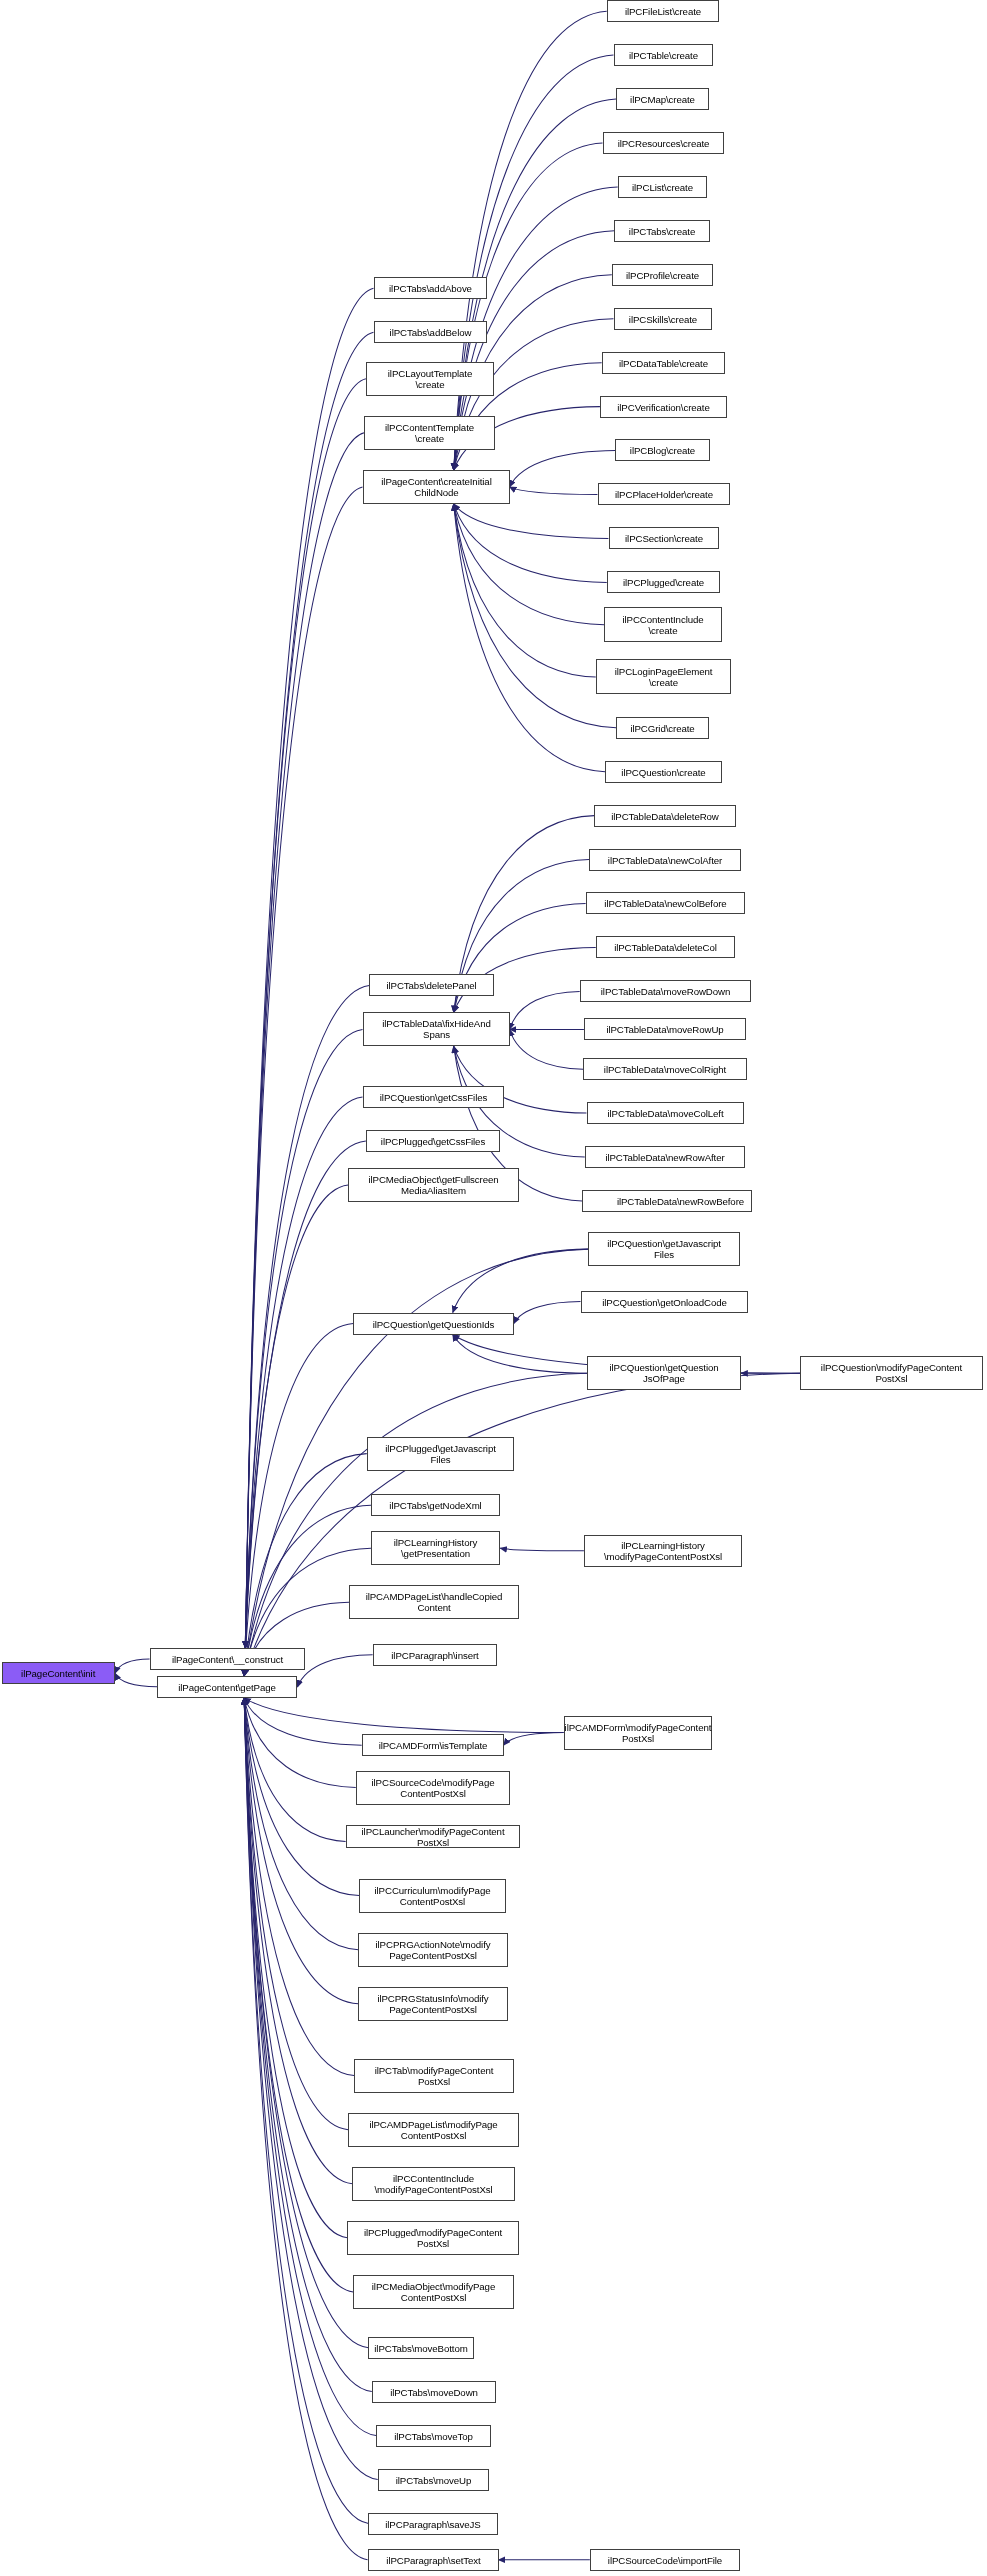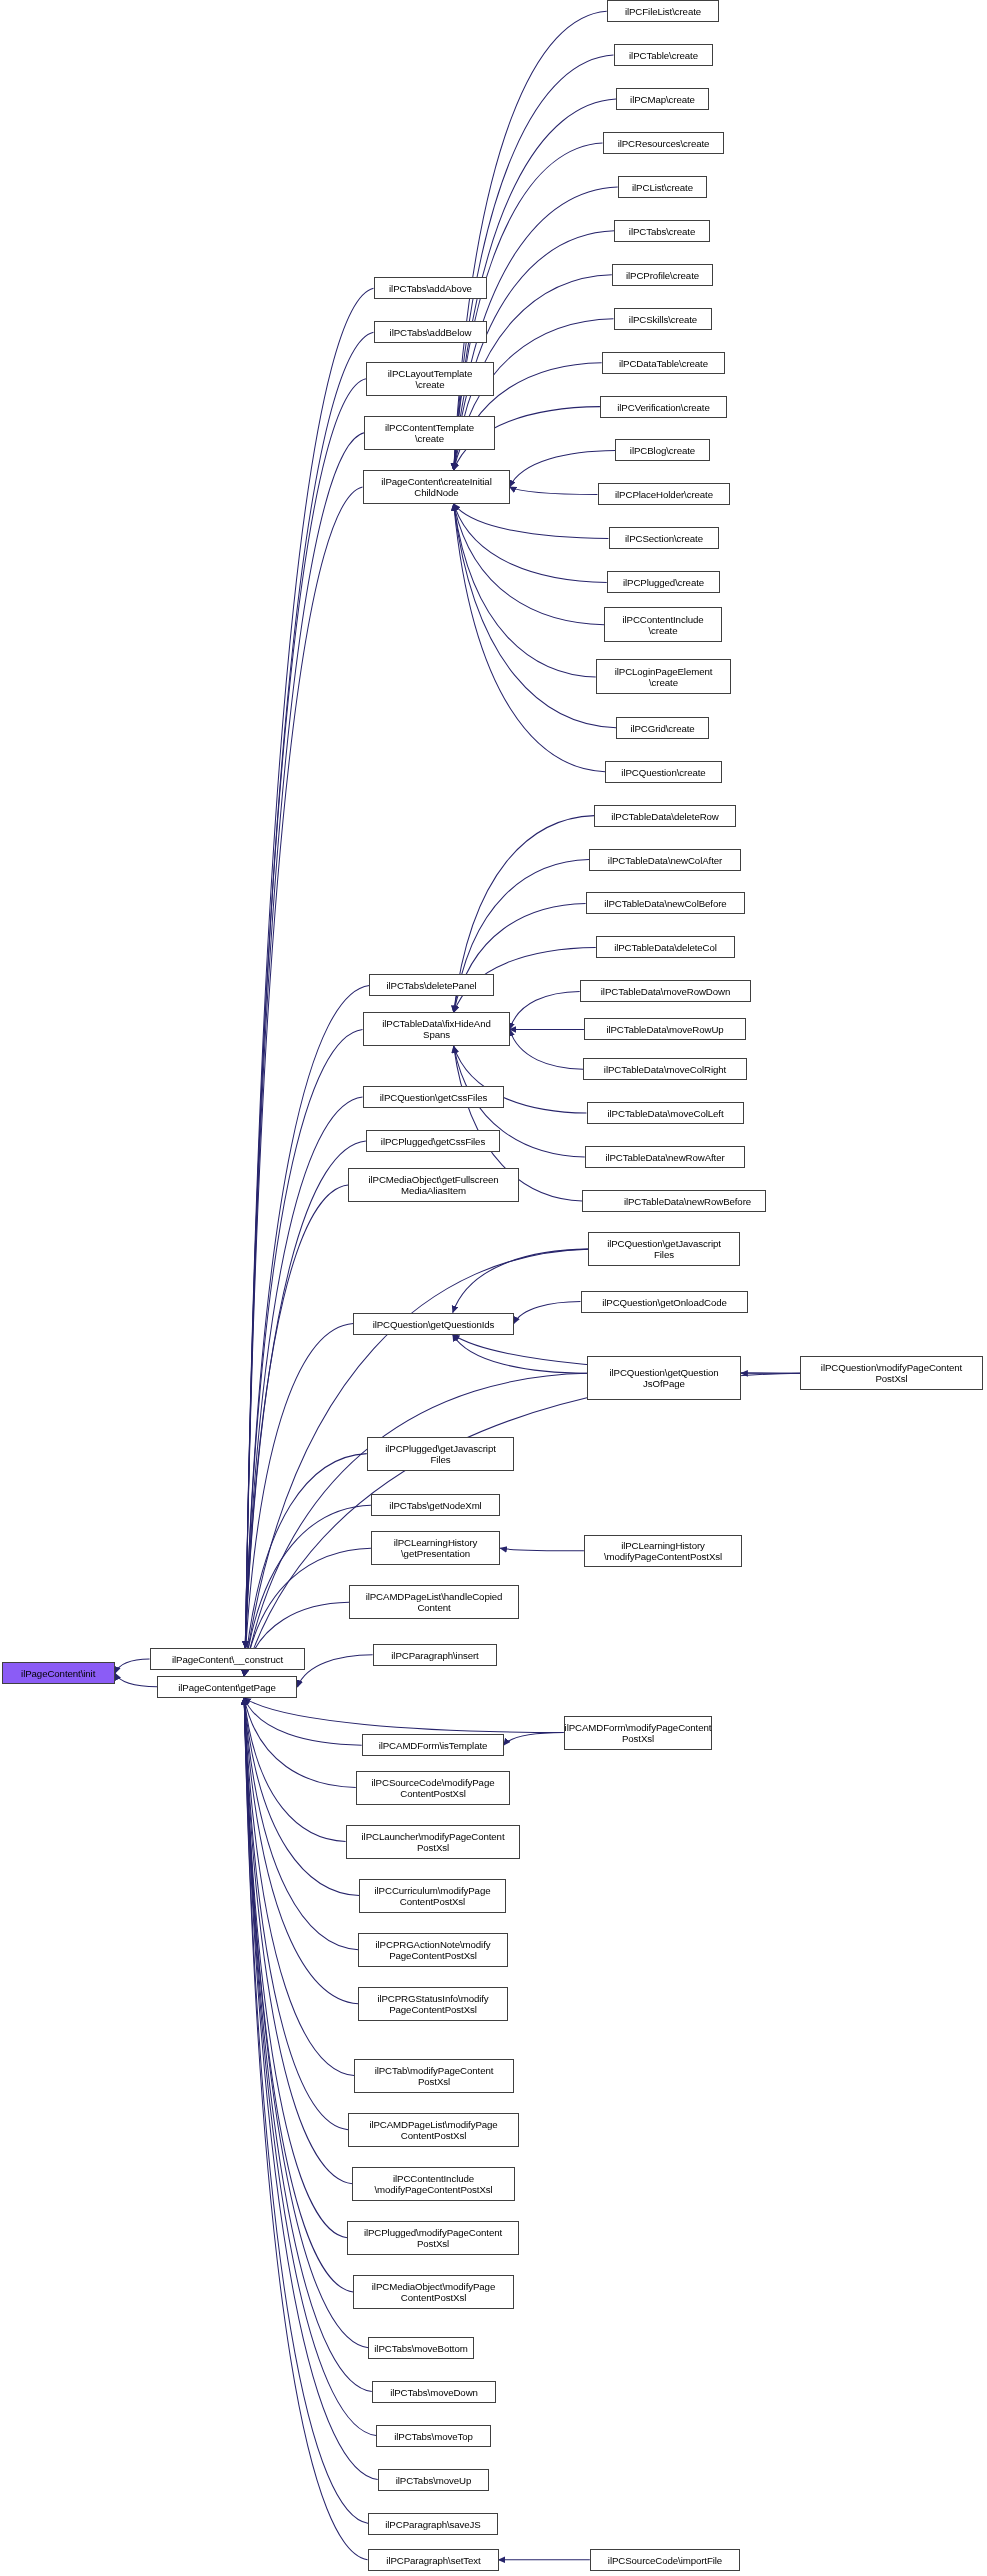--- a/index.html
+++ b/index.html
@@ -151,45 +151,45 @@
 MediaAliasItem</div>
       <div class="node" style="left: 594px; top: 805px; width: 142px; height: 22px;">ilPCTableData\deleteRow</div>
       <div class="node" style="left: 589px; top: 849px; width: 152px; height: 22px;">ilPCTableData\newColAfter</div>
       <div class="node" style="left: 586px; top: 892px; width: 159px; height: 22px;">ilPCTableData\newColBefore</div>
       <div class="node" style="left: 596px; top: 936px; width: 139px; height: 22px;">ilPCTableData\deleteCol</div>
       <div class="node" style="left: 580px; top: 980px; width: 171px; height: 22px;">ilPCTableData\moveRowDown</div>
       <div class="node" style="left: 584px; top: 1018px; width: 162px; height: 22px;">ilPCTableData\moveRowUp</div>
       <div class="node" style="left: 583px; top: 1058px; width: 164px; height: 22px;">ilPCTableData\moveColRight</div>
       <div class="node" style="left: 587px; top: 1102px; width: 157px; height: 22px;">ilPCTableData\moveColLeft</div>
       <div class="node" style="left: 585px; top: 1146px; width: 160px; height: 22px;">ilPCTableData\newRowAfter</div>
-      <div class="node" style="left: 582px; top: 1190px; width: 184px; height: 22px; padding-left: 27px;">ilPCTableData\newRowBefore</div>
+      <div class="node" style="left: 582px; top: 1190px; width: 170px; height: 22px; padding-left: 27px;">ilPCTableData\newRowBefore</div>
       <div class="node" style="left: 588px; top: 1232px; width: 152px; height: 34px;">ilPCQuestion\getJavascript
 Files</div>
       <div class="node" style="left: 581px; top: 1291px; width: 167px; height: 22px;">ilPCQuestion\getOnloadCode</div>
       <div class="node" style="left: 353px; top: 1313px; width: 161px; height: 22px;">ilPCQuestion\getQuestionIds</div>
-      <div class="node" style="left: 587px; top: 1356px; width: 154px; height: 44px;">ilPCQuestion\getQuestion
+      <div class="node" style="left: 587px; top: 1356px; width: 154px; height: 34px;">ilPCQuestion\getQuestion
 JsOfPage</div>
       <div class="node" style="left: 800px; top: 1356px; width: 183px; height: 34px;">ilPCQuestion\modifyPageContent
 PostXsl</div>
       <div class="node" style="left: 367px; top: 1437px; width: 147px; height: 34px;">ilPCPlugged\getJavascript
 Files</div>
       <div class="node" style="left: 371px; top: 1494px; width: 129px; height: 22px;">ilPCTabs\getNodeXml</div>
       <div class="node" style="left: 371px; top: 1531px; width: 129px; height: 34px;">ilPCLearningHistory
 \getPresentation</div>
       <div class="node" style="left: 584px; top: 1535px; width: 158px; height: 32px;">ilPCLearningHistory
 \modifyPageContentPostXsl</div>
       <div class="node" style="left: 349px; top: 1585px; width: 170px; height: 34px;">ilPCAMDPageList\handleCopied
 Content</div>
       <div class="node" style="left: 373px; top: 1644px; width: 124px; height: 22px;">ilPCParagraph\insert</div>
       <div class="node" style="left: 564px; top: 1716px; width: 148px; height: 34px;">ilPCAMDForm\modifyPageContent
 PostXsl</div>
       <div class="node" style="left: 362px; top: 1734px; width: 142px; height: 22px;">ilPCAMDForm\isTemplate</div>
       <div class="node" style="left: 356px; top: 1771px; width: 154px; height: 34px;">ilPCSourceCode\modifyPage
 ContentPostXsl</div>
-      <div class="node" style="left: 346px; top: 1825px; width: 174px; height: 34px;">ilPCLauncher\modifyPageContent
+      <div class="node" style="left: 346px; top: 1825px; width: 174px; height: 23px;">ilPCLauncher\modifyPageContent
 PostXsl</div>
       <div class="node" style="left: 359px; top: 1879px; width: 147px; height: 34px;">ilPCCurriculum\modifyPage
 ContentPostXsl</div>
       <div class="node" style="left: 358px; top: 1933px; width: 150px; height: 34px;">ilPCPRGActionNote\modify
 PageContentPostXsl</div>
       <div class="node" style="left: 358px; top: 1987px; width: 150px; height: 34px;">ilPCPRGStatusInfo\modify
 PageContentPostXsl</div>
       <div class="node" style="left: 354px; top: 2059px; width: 160px; height: 34px;">ilPCTab\modifyPageContent
 PostXsl</div>
       <div class="node" style="left: 348px; top: 2113px; width: 171px; height: 34px;">ilPCAMDPageList\modifyPage

